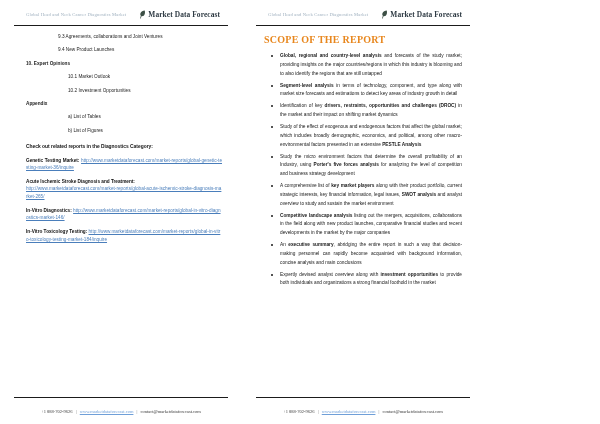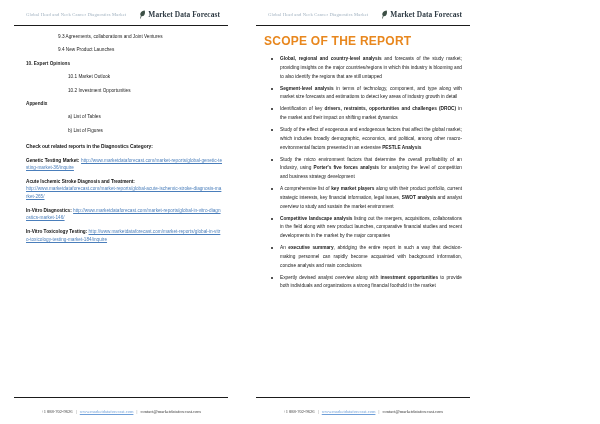--- a/index.html
+++ b/index.html
@@ -113,25 +113,26 @@
     text-decoration: underline;
     word-break: break-all;
     font-weight: normal;
   }
   .rel-item.justified {
     text-align: justify;
   }
 
   
   .scope-title {
-    font-size: 12px;
+    font-size: 10px;
     font-weight: bold;
     color: #e8871e;
     letter-spacing: .25px;
     margin: 0 0 7px 2px;
+    font-family: Liberation Serif, serif;
   }
   ul.bullets {
     margin: 0;
     padding: 0 2px 0 18px;
     list-style: none;
   }
   ul.bullets li {
     position: relative;
     font-size: 4.75px;
     line-height: 1.85;

